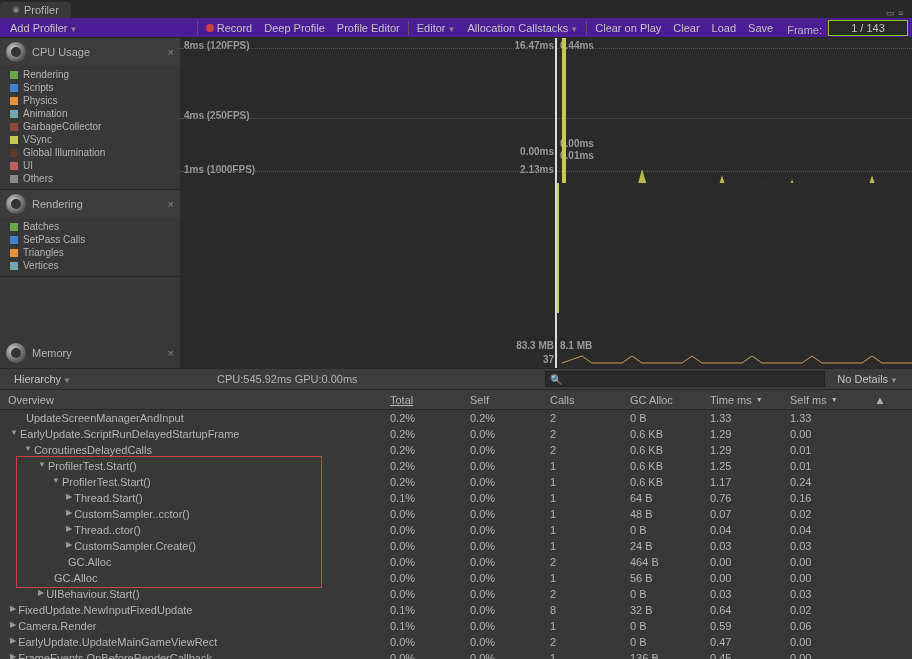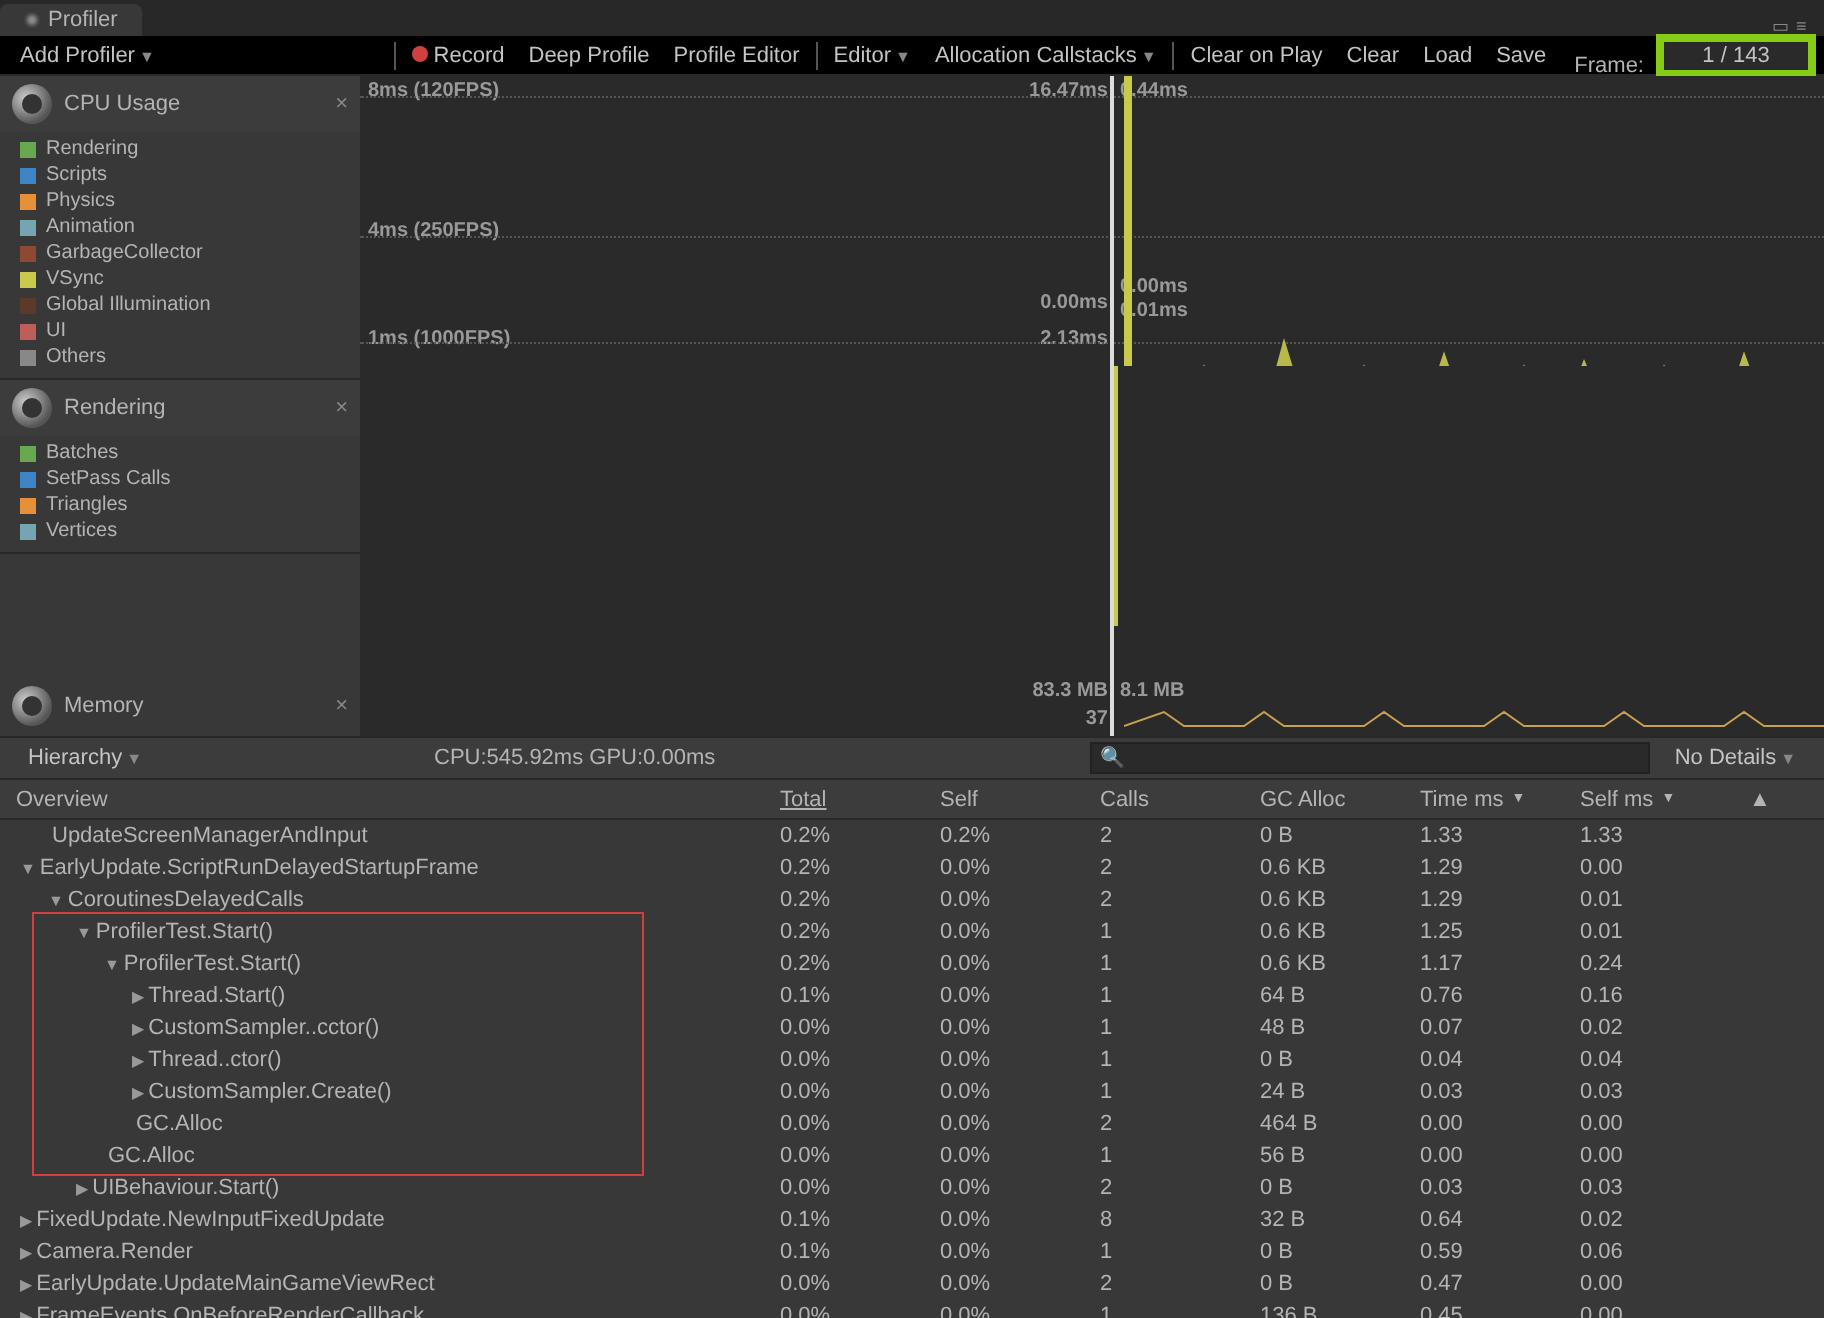--- a/index.html
+++ b/index.html
@@ -2,29 +2,29 @@
 <html><head>
 <meta charset="utf-8">
 <style>
 * { margin: 0; padding: 0; box-sizing: border-box; font-family: Arial, sans-serif; }
 body { background: #383838; color: #b4b4b4; font-size: 11px; width: 912px; height: 659px; overflow: hidden; }
 
 .tab-bar { height: 18px; background: #282828; display: flex; align-items: flex-end; }
 .tab { background: #383838; padding: 2px 12px; border-radius: 4px 4px 0 0; display: flex; align-items: center; gap: 4px; }
 .tab-icon { width: 8px; height: 8px; background: radial-gradient(circle, #888 20%, #444 60%); border-radius: 50%; }
 
-.toolbar { height: 20px; background: #000000; display: flex; align-items: center; padding: 0 4px; gap: 12px; border-bottom: 1px solid #282828; }
+.toolbar { height: 20px; background: #4c1d95; display: flex; align-items: center; padding: 0 4px; gap: 12px; border-bottom: 1px solid #282828; }
 .toolbar-left { display: flex; align-items: center; }
 .toolbar-center { display: flex; align-items: center; margin-left: auto; gap: 0; }
 .toolbar-btn { padding: 2px 6px; color: #c4c4c4; cursor: pointer; white-space: nowrap; }
 .dropdown-arrow { font-size: 8px; margin-left: 2px; color: #888; }
 .sep { width: 1px; height: 14px; background: #555; margin: 0 2px; }
 .record-dot { width: 8px; height: 8px; background: #d04040; border-radius: 50%; display: inline-block; margin-right: 3px; }
 .frame-box { display: flex; align-items: flex-end; gap: 6px; margin-left: 8px; }
-.frame-input { background: #2a2a2a; color: #c4c4c4; padding: 1px 6px; border: 4px solid #84cc16; width: 80px; text-align: center; }
+.frame-input { background: #2a2a2a; color: #c4c4c4; padding: 1px 6px; border: 1px solid #84cc16; width: 80px; text-align: center; }
 
 .main { display: flex; height: 300px; }
 .sidebar { width: 180px; background: #383838; overflow: hidden; }
 .module { border-bottom: 1px solid #282828; }
 .module-header { display: flex; align-items: center; padding: 4px 6px; gap: 6px; background: #3c3c3c; }
 .module-icon { width: 20px; height: 20px; border-radius: 50%; background: radial-gradient(circle at 35% 35%, #ccc, #555 70%); position: relative; }
 .module-icon::after { content: ''; position: absolute; width: 10px; height: 10px; background: #333; border-radius: 50%; top: 5px; left: 5px; }
 .module-close { margin-left: auto; color: #888; cursor: pointer; }
 .module-items { padding: 2px 4px 4px 10px; }
 .mod-item { display: flex; align-items: center; gap: 5px; padding: 1px 0; font-size: 10px; }
@@ -49,21 +49,21 @@
 .col-total { width: 80px; text-decoration: underline; }
 .col-self { width: 80px; }
 .col-calls { width: 80px; }
 .col-gc { width: 80px; }
 .col-time { width: 80px; display: flex; align-items: center; gap: 4px; }
 .col-selfms { width: 80px; display: flex; align-items: center; gap: 4px; }
 .sort-arrow { font-size: 7px; }
 
 .tree-body { height: 250px; background: #383838; overflow: hidden; position: relative; }
 .tree-row { display: flex; align-items: center; height: 16px; }
-.cell-ov { width: 390px; display: flex; align-items: center; overflow: hidden; white-space: nowrap; }
+.cell-ov { width: 390px; display: flex; align-items: flex-start; overflow: hidden; white-space: nowrap; }
 .cell { width: 80px; padding-right: 8px; }
 .tri { font-size: 8px; margin-right: 2px; color: #999; cursor: pointer; }
 .highlight-box { position: absolute; border: 1px solid #d04040; pointer-events: none; }
 
 .watermark { position: absolute; bottom: 25px; right: 30px; color: rgba(200,200,200,0.35); font-size: 14px; pointer-events: none; }
 .win-ctrl { margin-left: auto; display: flex; gap: 2px; padding-right: 4px; }
 .wc { width: 10px; height: 10px; color: #888; cursor: pointer; font-size: 9px; }
 </style>
 </head>
 <body>

